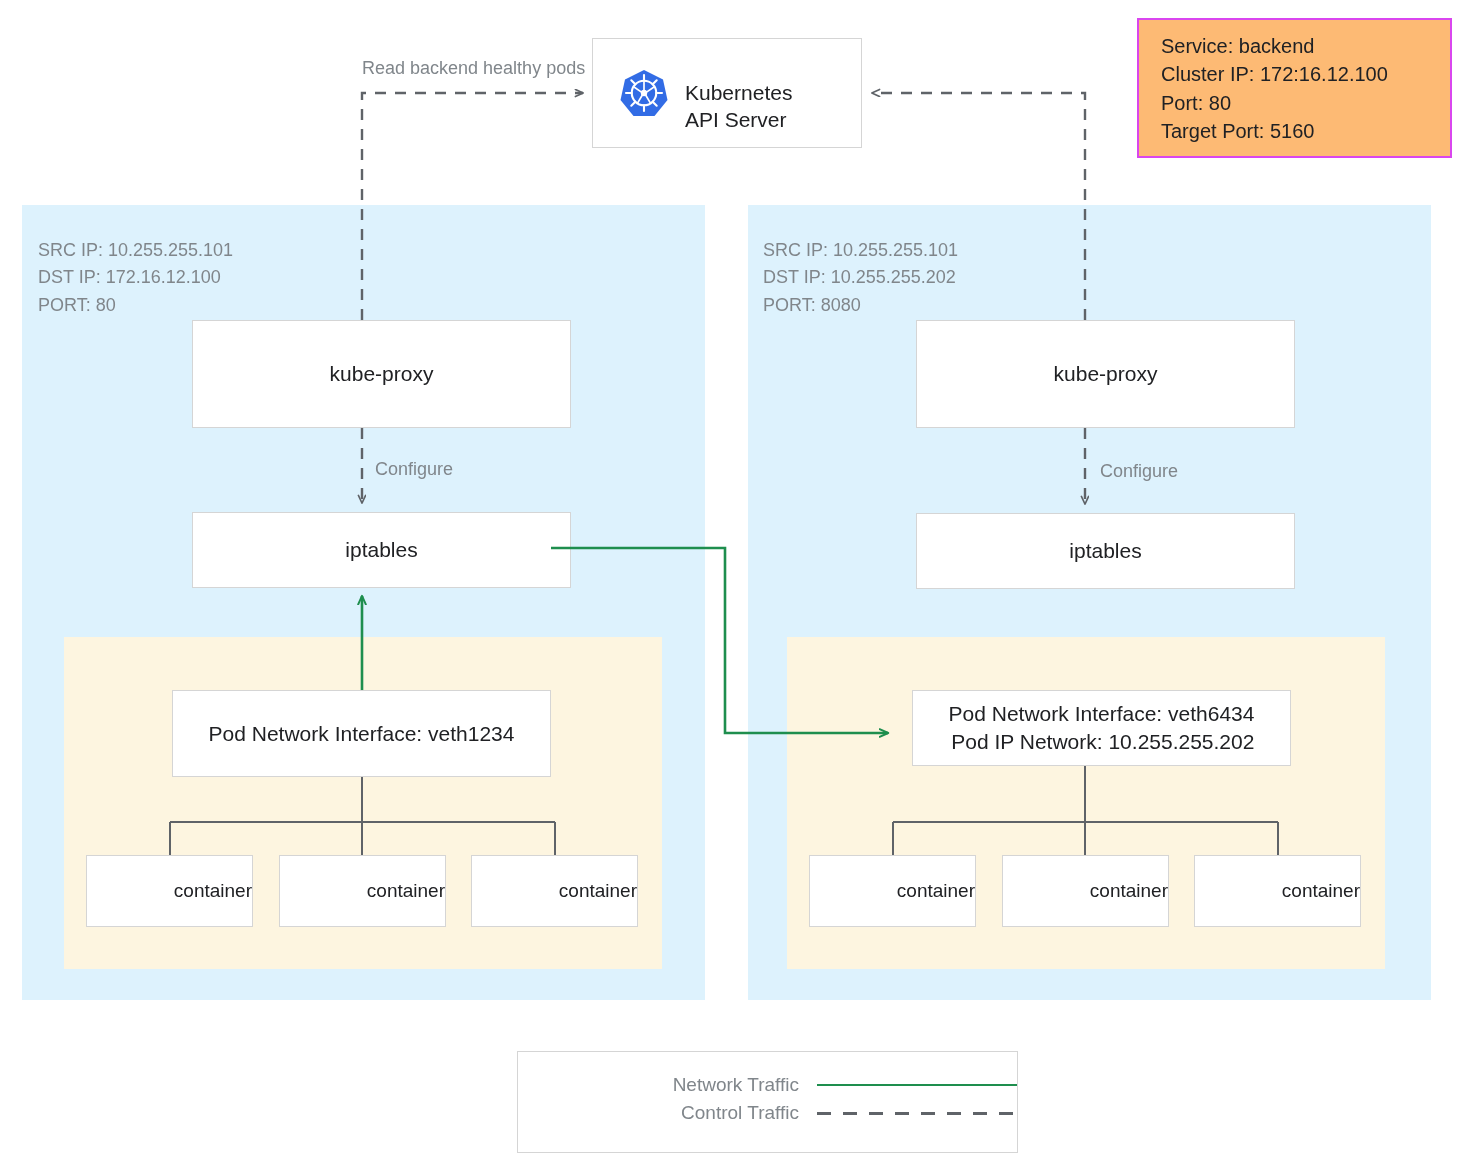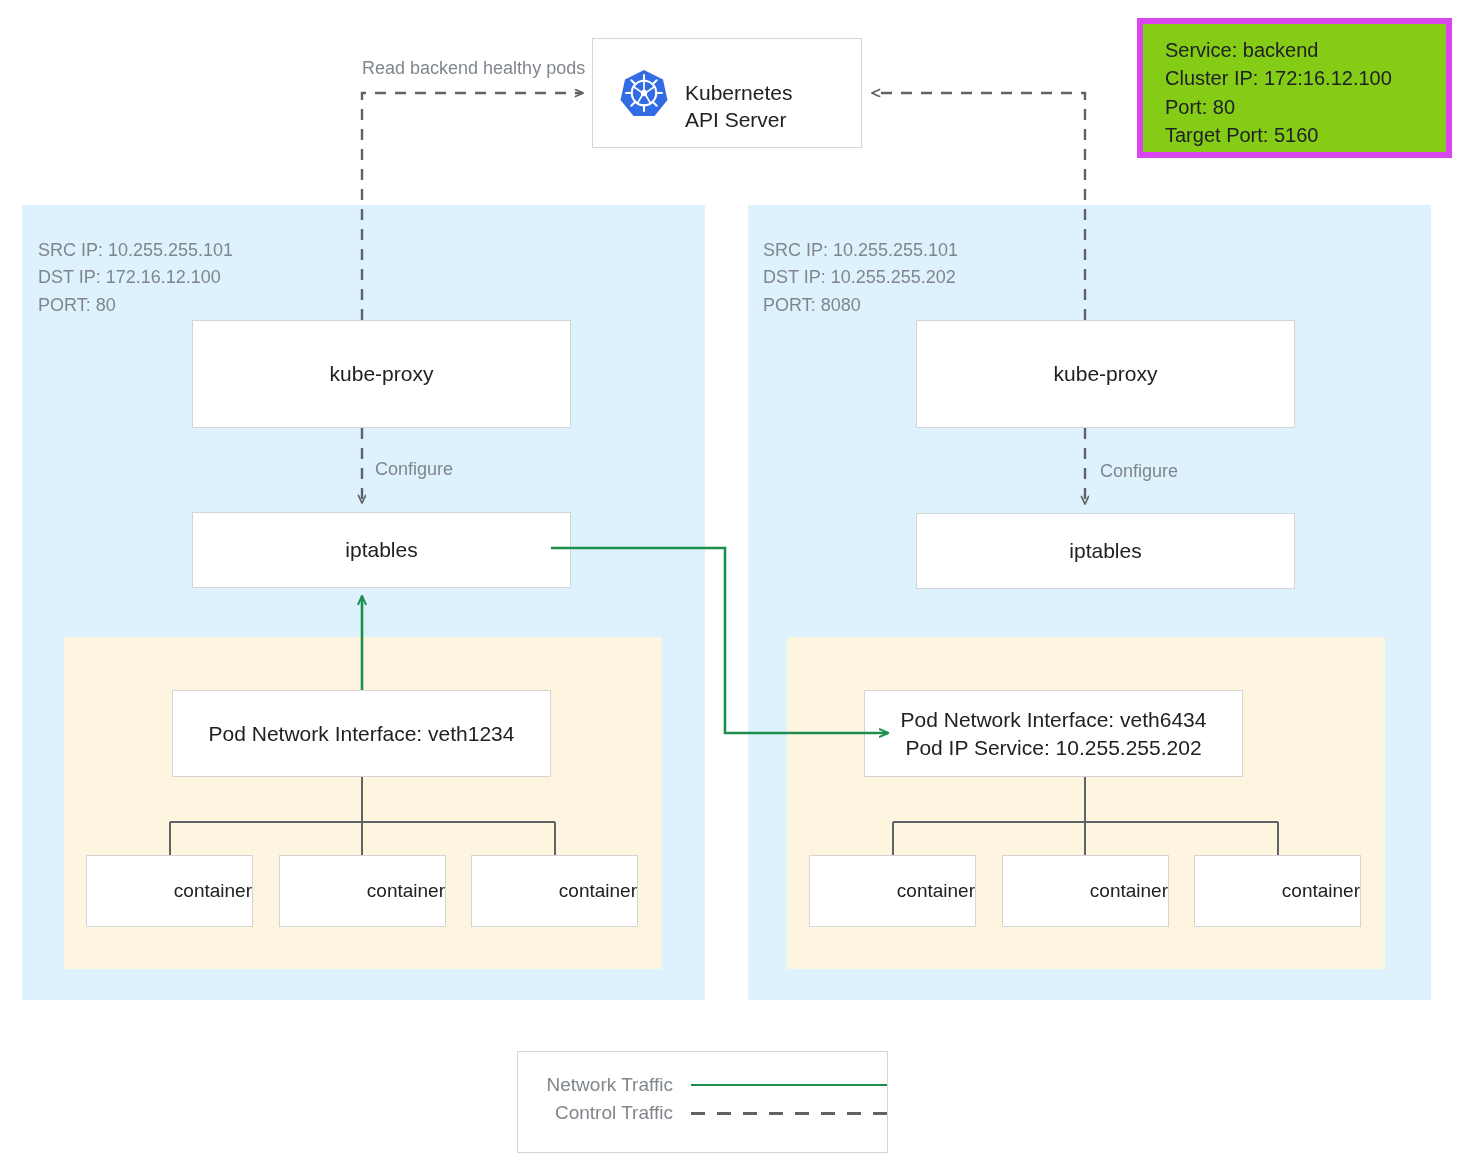--- a/index.html
+++ b/index.html
@@ -66,22 +66,22 @@
   .api-text {
     font-size: 21px;
     line-height: 1.28;
     color: #202124;
     white-space: pre-line;
     margin-top: 27px;
   }
 
   
   .service-box {
-    background: #84cc16;
-    border: 6px solid #d946ef;
+    background: #fdba74;
+    border: 2px solid #d946ef;
     padding: 12px 0 12px 22px;
     font-size: 20px;
     line-height: 1.42;
     color: #202124;
     z-index: 7;
   }
 
   
   .packet-label {
     font-size: 18px;
@@ -268,38 +268,38 @@
   </div>
 
   <div class="abs wbox box-proc" style="left:896px; top:320px; width:379px; height:108px;">
     <span>kube-proxy</span>
   </div>
 
   <div class="abs wbox box-proc" style="left:896px; top:513px; width:379px; height:76px;">
     <span>iptables</span>
   </div>
 
-  <div class="abs wbox box-podif" style="left:864px; top:690px; width:379px; height:87px;">
+  <div class="abs wbox box-podif" style="left:912px; top:690px; width:379px; height:76px;text-align:right;">
     <span class="lines">
       <span style="display:block;">Pod Network Interface: veth6434</span>
-      <span style="display:block;">Pod IP Service: 10.255.255.202</span>
+      <span style="display:block;">Pod IP Network: 10.255.255.202</span>
     </span>
   </div>
 
   <div class="abs wbox box-container" style="left:809px; top:855px; width:167px; height:72px;">
     <span>container</span>
   </div>
   <div class="abs wbox box-container" style="left:1002px; top:855px; width:167px; height:72px;">
     <span>container</span>
   </div>
   <div class="abs wbox box-container" style="left:1194px; top:855px; width:167px; height:72px;">
     <span>container</span>
   </div>
 
-  <div class="abs legend" style="left:517px; top:1051px; width:371px; height:102px; padding-top:22px;">
+  <div class="abs legend" style="left:517px; top:1051px; width:501px; height:102px; padding-top:22px;">
     <div class="legend-row">
       <span class="legend-label">Network Traffic</span>
       <span class="legend-swatch legend-solid"></span>
     </div>
     <div class="legend-row" style="margin-top:6px;">
       <span class="legend-label">Control Traffic</span>
       <span class="legend-swatch legend-dashed"></span>
     </div>
   </div>
 

